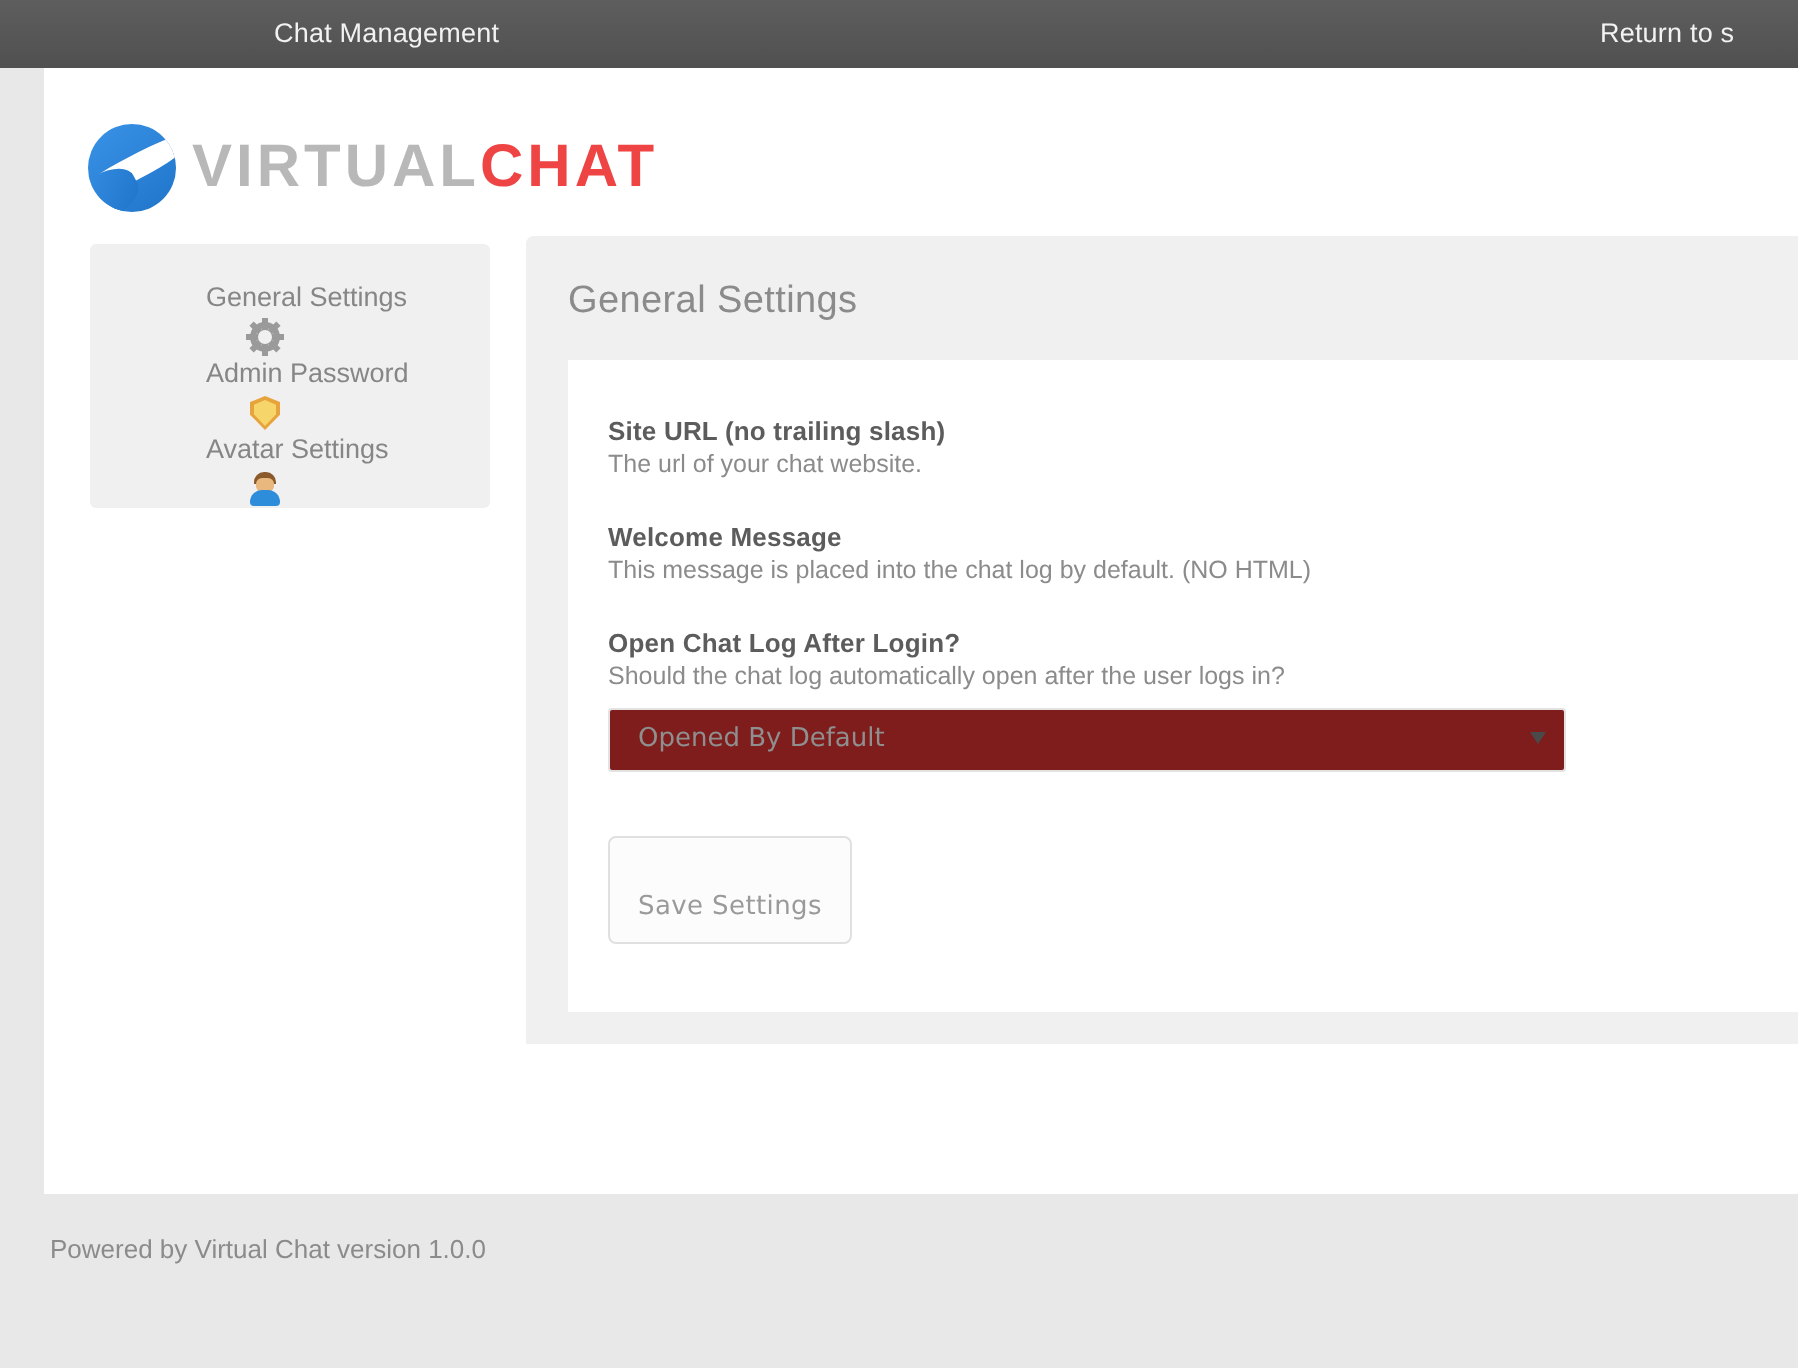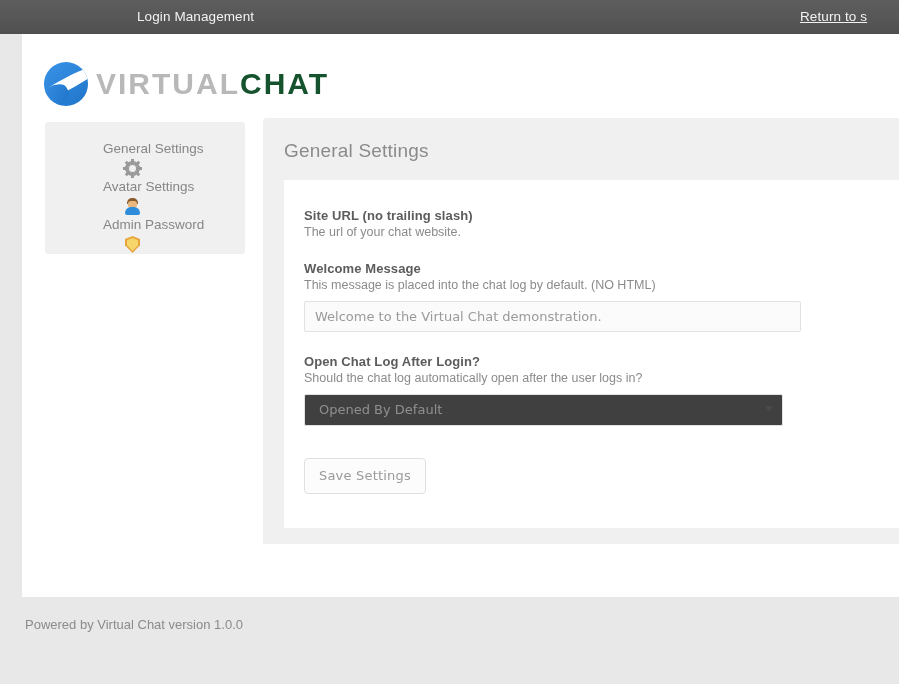--- a/index.html
+++ b/index.html
@@ -41,21 +41,21 @@
     font-size: 13.5px;
     color: #f2f2f2;
     text-decoration: none;
     cursor: pointer;
     letter-spacing: .1px;
   }
   .nav-link.active { color: #9fa8b3; }
   #nav-admin-home { left: 25px; }
   #nav-user-mgmt  { left: 137px; }
   #nav-website    { left: 281px; }
-  #nav-return     { left: 800px; text-decoration: underline; }
+  #nav-return     { left: 800px; }
 
   
   .page-wrap {
     position: absolute;
     left: 0; top: 34px;
     width: 899px;
     height: 650px;
     background: #e8e8e8;
   }
   .container {
@@ -99,21 +99,21 @@
   }
   .logo-text {
     position: absolute;
     left: 52px; top: 6px;
     font-size: 30px;
     font-weight: bold;
     letter-spacing: 2px;
     line-height: 40px;
   }
   .logo-text .t1 { color: #b8b8b8; text-align: right; }
-  .logo-text .t2 { color: #14532d; }
+  .logo-text .t2 { color: #ef4444; }
 
   
   .sidebar {
     position: absolute;
     left: 23px; top: 88px;
     width: 200px;
     padding: 8px 0 10px 0;
     background: #f0f0f0;
     border-radius: 3px;
   }
@@ -264,21 +264,21 @@
 
   .select-wrap {
     position: relative;
     width: 479px;
     height: 32px;
   }
   .select-box {
     width: 479px;
     height: 32px;
     padding: 0 26px 0 14px;
-    background: #404040;
+    background: #7f1d1d;
     border: 1px solid #e2e2e2;
     border-radius: 2px;
     font-family: "DejaVu Sans", sans-serif;
     font-size: 13px;
     color: #8f8f8f;
     line-height: 30px;
     cursor: pointer;
     white-space: nowrap;
     overflow: hidden;
   }
@@ -288,21 +288,21 @@
     width: 0; height: 0;
     border-left: 4px solid transparent;
     border-right: 4px solid transparent;
     border-top: 6px solid #4a4a4a;
     pointer-events: none;
   }
 
   .btn {
     display: inline-block;
     margin-top: 10px;
-    padding: 9px 14px 10px 14px;
+    padding: 27px 14px 10px 14px;
     background: #fcfcfc;
     border: 1px solid #e0e0e0;
     border-radius: 4px;
     font-family: "DejaVu Sans", sans-serif;
     font-size: 13px;
     color: #9a9a9a;
     cursor: pointer;
     letter-spacing: .2px;
   }
 
@@ -319,21 +319,21 @@
     left: 25px; top: 20px;
     font-size: 13px;
     color: #8b8b8b;
   }
 </style>
 </head>
 <body>
 
 <div class="topnav">
   <div class="topnav-inner">
-    <a class="nav-link" id="nav-user-mgmt">Login Management</a>
+    <a class="nav-link" id="nav-user-mgmt">Chat Management</a>
     <a class="nav-link" id="nav-return">Return to s</a>
   </div>
 </div>
 
 <div class="page-wrap">
 
   <div class="container">
 
     <div class="logo-row">
       <div class="logo-mark">
@@ -353,55 +353,54 @@
           <span class="g-tooth t2"></span>
           <span class="g-tooth t3"></span>
           <span class="g-tooth t4"></span>
           <span class="g-ring"></span>
           <span class="g-hole"></span>
         </span>
         <span>General Settings</span>
       </a>
 
       <a class="side-item">
+        <span class="side-icon ico-shield">
+          <span class="s-outer"></span>
+          <span class="s-inner"></span>
+        </span>
+        <span>Admin Password</span>
+      </a>
+
+      <a class="side-item">
         <span class="side-icon ico-avatar">
           <span class="a-hair"></span>
           <span class="a-face"></span>
           <span class="a-neck"></span>
           <span class="a-body"></span>
         </span>
         <span>Avatar Settings</span>
       </a>
 
-      <a class="side-item">
-        <span class="side-icon ico-shield">
-          <span class="s-outer"></span>
-          <span class="s-inner"></span>
-        </span>
-        <span>Admin Password</span>
-      </a>
-
     </div>
 
     <div class="panel">
       <h2 class="panel-title">General Settings</h2>
 
       <div class="card">
 
         
         <div class="field">
           <p class="field-label">Site URL (no trailing slash)</p>
           <p class="field-hint">The url of your chat website.</p>
         </div>
 
         
         <div class="field">
           <p class="field-label">Welcome Message</p>
           <p class="field-hint">This message is placed into the chat log by default. (NO HTML)</p>
-          <input class="text-input" type="text" placeholder="Welcome to the Virtual Chat demonstration." style="">
         </div>
 
         
         <div class="field">
           <p class="field-label">Open Chat Log After Login?</p>
           <p class="field-hint">Should the chat log automatically open after the user logs in?</p>
           <div class="select-wrap">
             <div class="select-box">Opened By Default</div>
             <span class="select-arrow"></span>
           </div>

